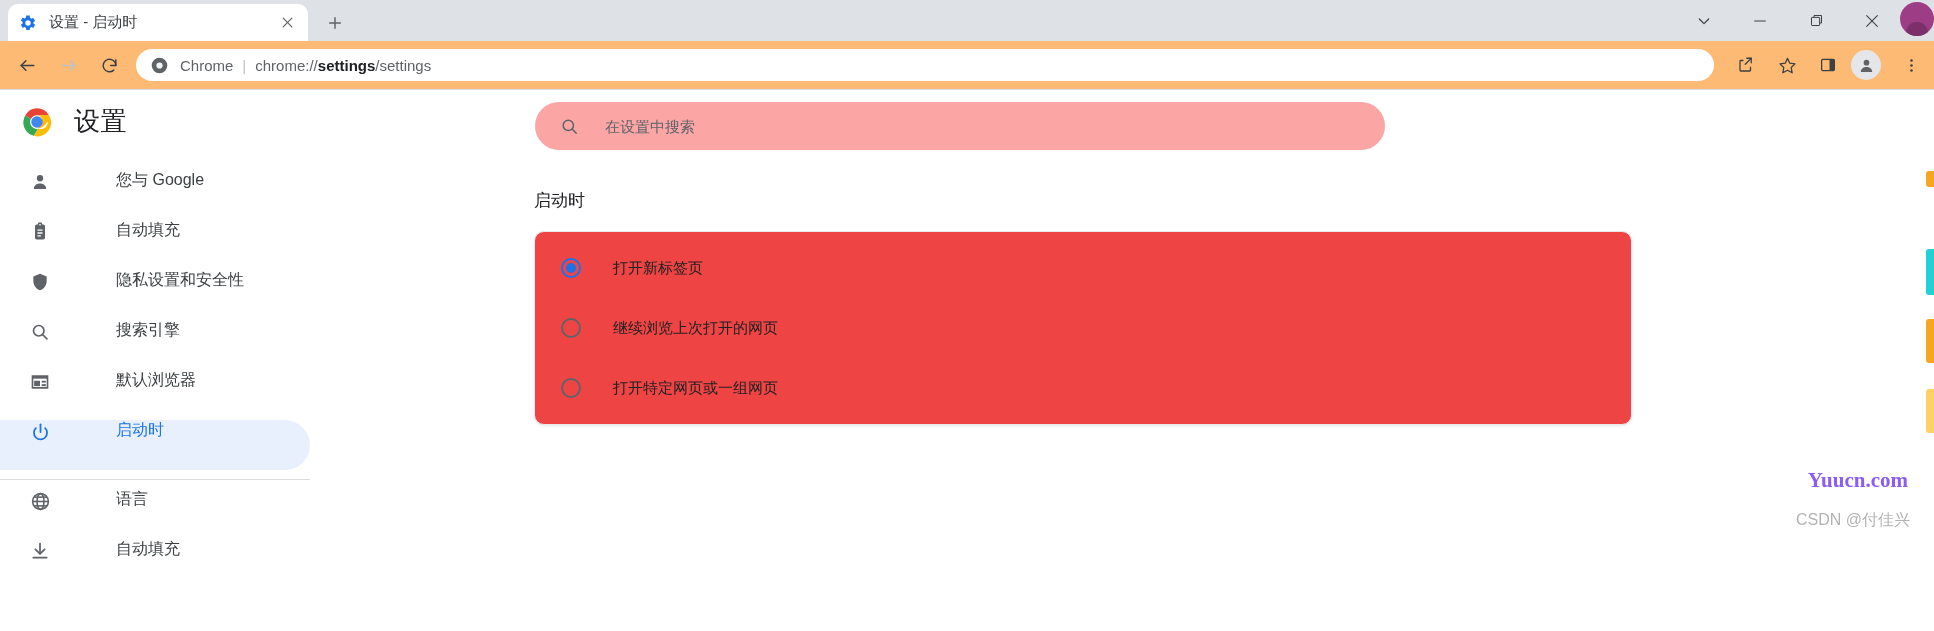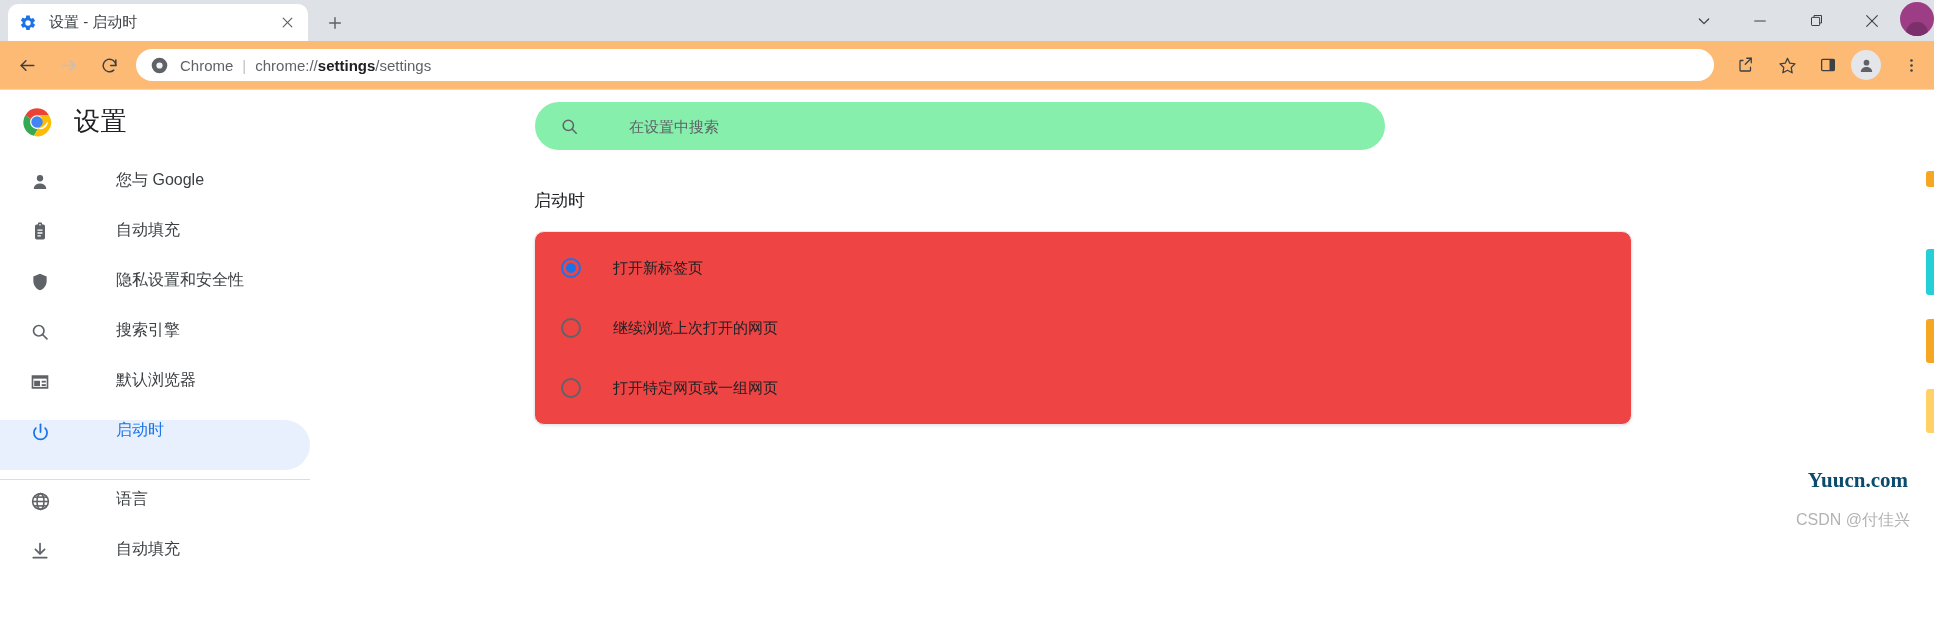--- a/index.html
+++ b/index.html
@@ -99,22 +99,22 @@
   .brand {
     position: absolute; left: 22px; top: 14px;
     display: flex; align-items: center;
   }
   .brand-logo { width: 30px; height: 30px; margin-right: 22px; }
   .brand-title { font-size: 26px; color: #202124; letter-spacing: .5px; }
   .search-wrap {
     position: absolute; left: 535px; top: 12px; width: 850px; height: 48px;
   }
   .search-box {
-    width: 100%; height: 100%; background: #86efac; border-radius: 24px;
-    display: flex; align-items: center; padding: 0 24px; gap: 24px;
+    width: 100%; height: 100%; background: #fca5a5; border-radius: 24px;
+    display: flex; align-items: center; padding: 0 24px;
   }
   .search-icon { width: 20px; height: 20px; margin-right: 26px; flex:0 0 20px;
                  display:flex; align-items:center; justify-content:center; color:#5f6368; }
   .search-input {
     flex: 1 1 auto; border: none; outline: none; background: transparent;
     font-family: inherit; font-size: 15px; color: #5f6368;
   }
   .search-input::placeholder { color: #5f6368; }
 
   
@@ -172,21 +172,21 @@
   .radio.checked::after {
     content: ""; position: absolute; left: 3px; top: 3px;
     width: 10px; height: 10px; border-radius: 50%; background: #1a73e8;
   }
   .radio-label { font-size: 15px; color: #202124; }
 
   
   .wm-red {
     position: absolute; right: 26px; bottom: 138px;
     font-family: "Liberation Serif", "DejaVu Serif", serif;
-    font-size: 21px; color: #0c4a6e; font-weight: 700;
+    font-size: 21px; color: #8b5cf6; font-weight: 700;
   }
   .wm-gray {
     position: absolute; right: 24px; bottom: 100px;
     font-size: 16px; color: #b3b3b3;
   }
 
   
   .edge-strip { position: absolute; right: 0; top: 41px; width: 8px; height: 590px; }
   .edge-bar { position: absolute; right: 0; width: 8px; border-radius: 3px 0 0 3px; }
 </style>

